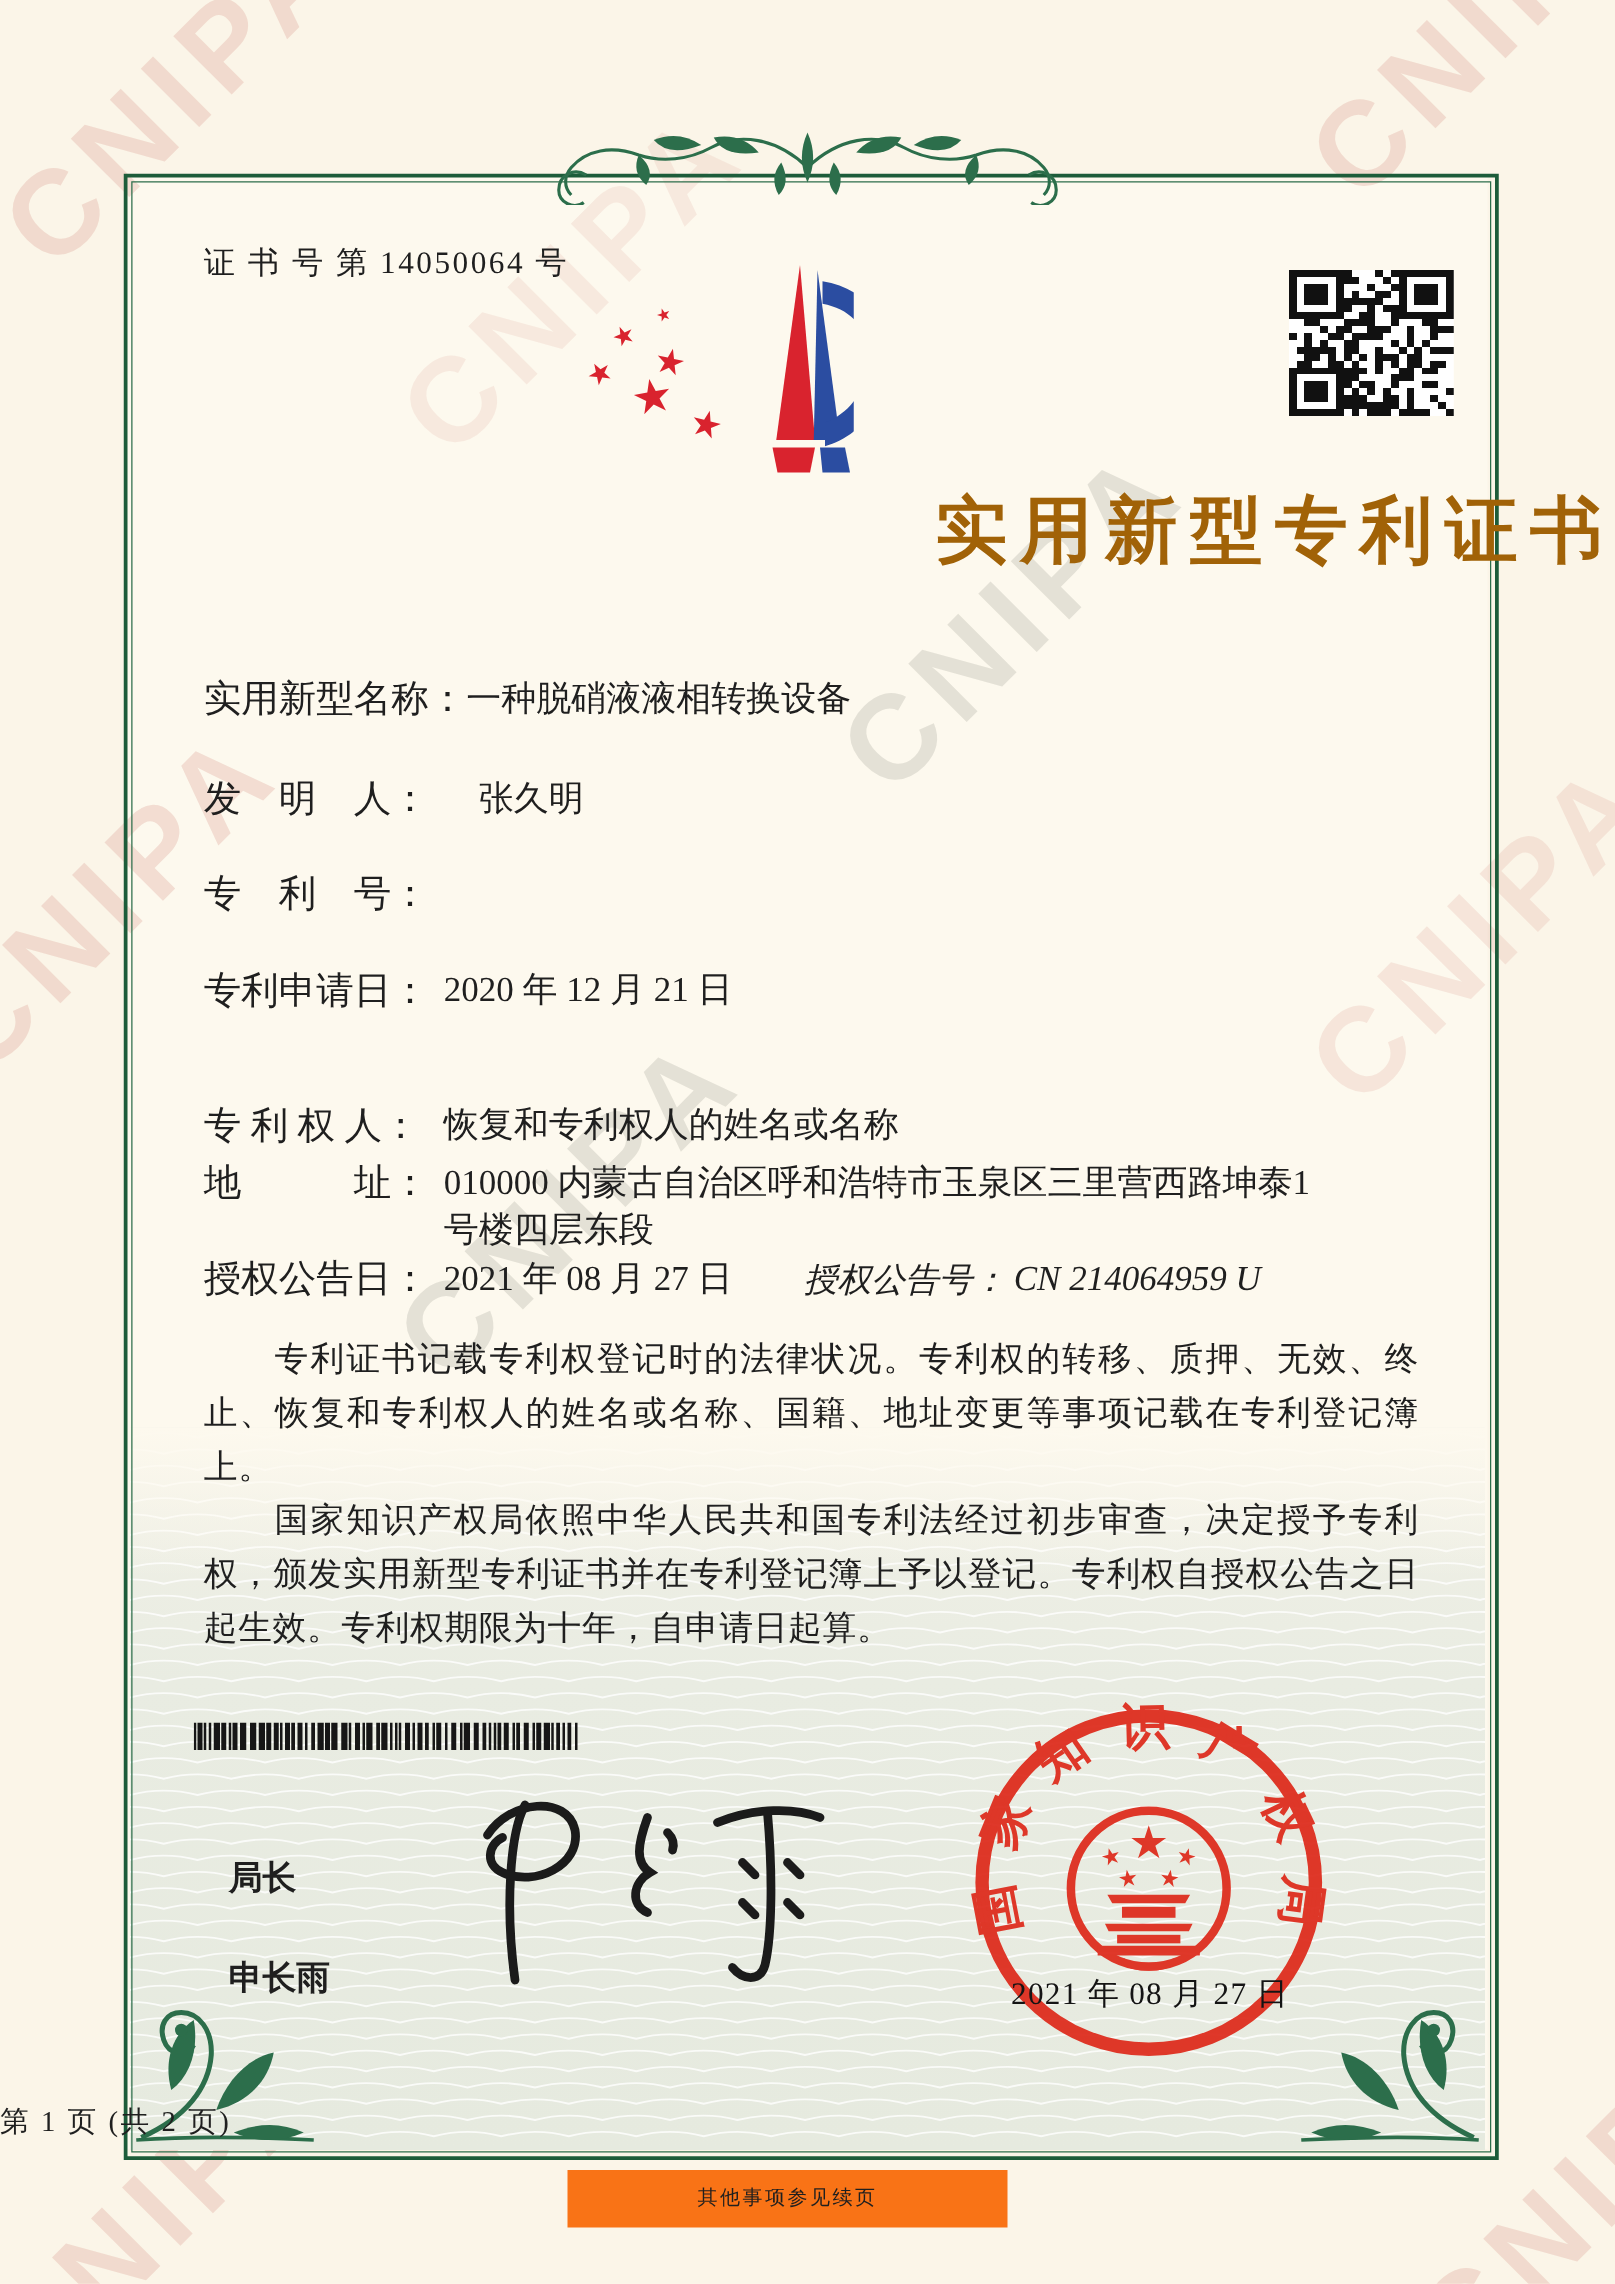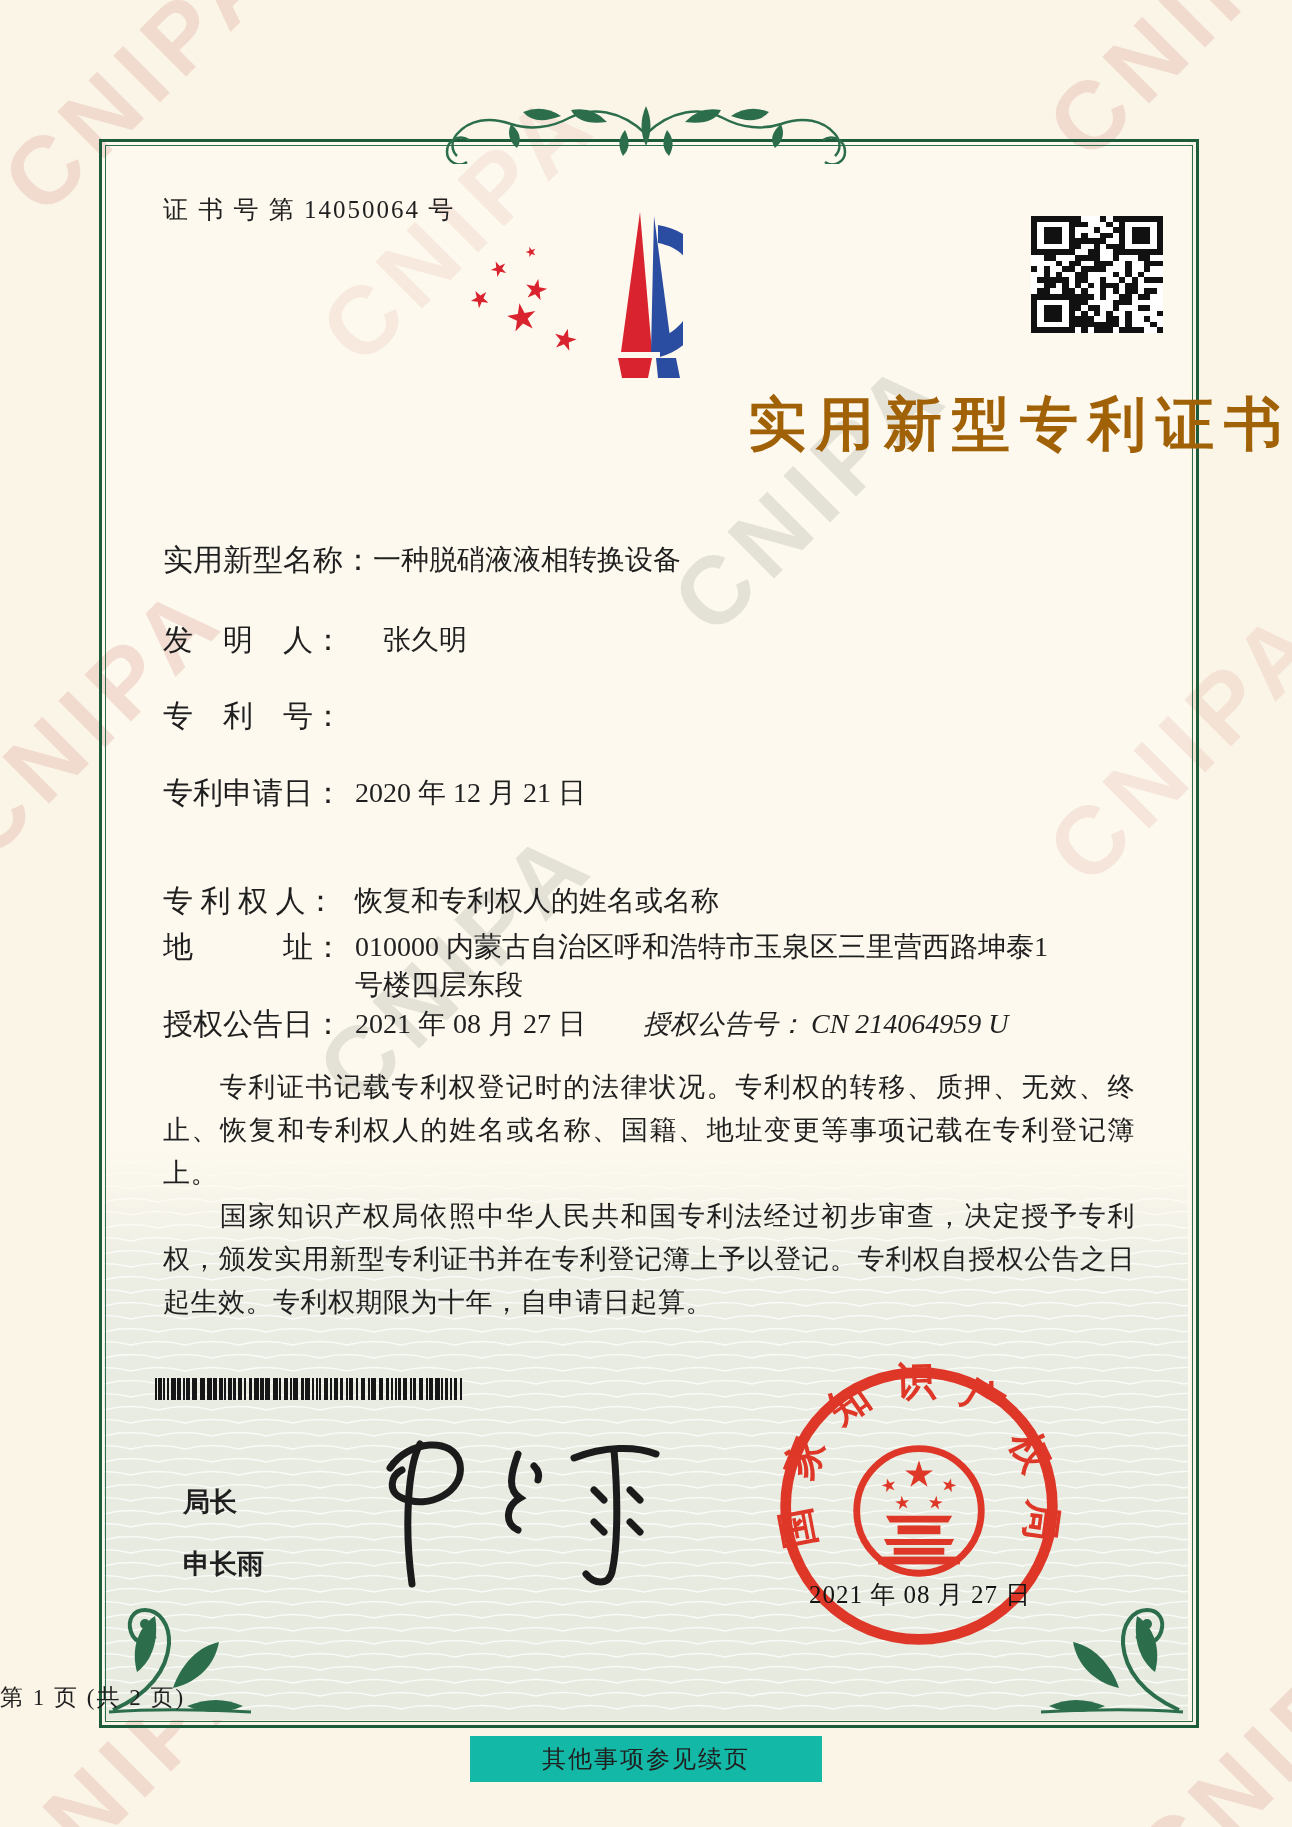--- a/index.html
+++ b/index.html
@@ -68,32 +68,32 @@
   .body-text{
     position:absolute;left:163px;top:1066px;width:972px;z-index:3;
     font-size:27px;line-height:43px;letter-spacing:.5px;text-align:justify;
   }
   .body-text p{margin:0;text-indent:2.1em;}
 
   
   #barcode{position:absolute;left:155px;top:1378px;z-index:3;}
   .signoff{position:absolute;left:183px;top:1484px;z-index:3;
     font-family:"Liberation Sans","DejaVu Sans",sans-serif;font-weight:700;font-size:27px;}
-  .signoff .line2{margin-top:26px;}
+  .signoff .line2{margin-top:44px;}
   .signature{position:absolute;left:368px;top:1406px;z-index:3;}
   .seal{position:absolute;left:773px;top:1360px;z-index:4;opacity:.93;}
   .seal-date{
     position:absolute;left:745px;top:1578px;width:350px;text-align:center;z-index:5;
     font-size:25px;letter-spacing:1px;color:#141414;
   }
   .page-info{position:absolute;left:0;top:1682px;width:100%;text-align:left;font-size:23px;z-index:3;letter-spacing:2px;}
 
   .note-box{
-    position:absolute;left:470px;top:1736px;width:352px;height:46px;z-index:3;
-    background:#14b8a6;text-align:center;font-size:24px;line-height:46px;letter-spacing:2px;
+    position:absolute;left:454px;top:1736px;width:352px;height:46px;z-index:3;
+    background:#f97316;text-align:center;font-size:16px;line-height:46px;letter-spacing:2px;
   }
 
   .orn-top{position:absolute;left:411px;top:100px;z-index:3;}
   .orn-corner{position:absolute;z-index:2;}
   .orn-left{left:103px;top:1566px;}
   .orn-right{left:1039px;top:1566px;transform:scaleX(-1);}
 </style>
 </head>
 <body>
 

